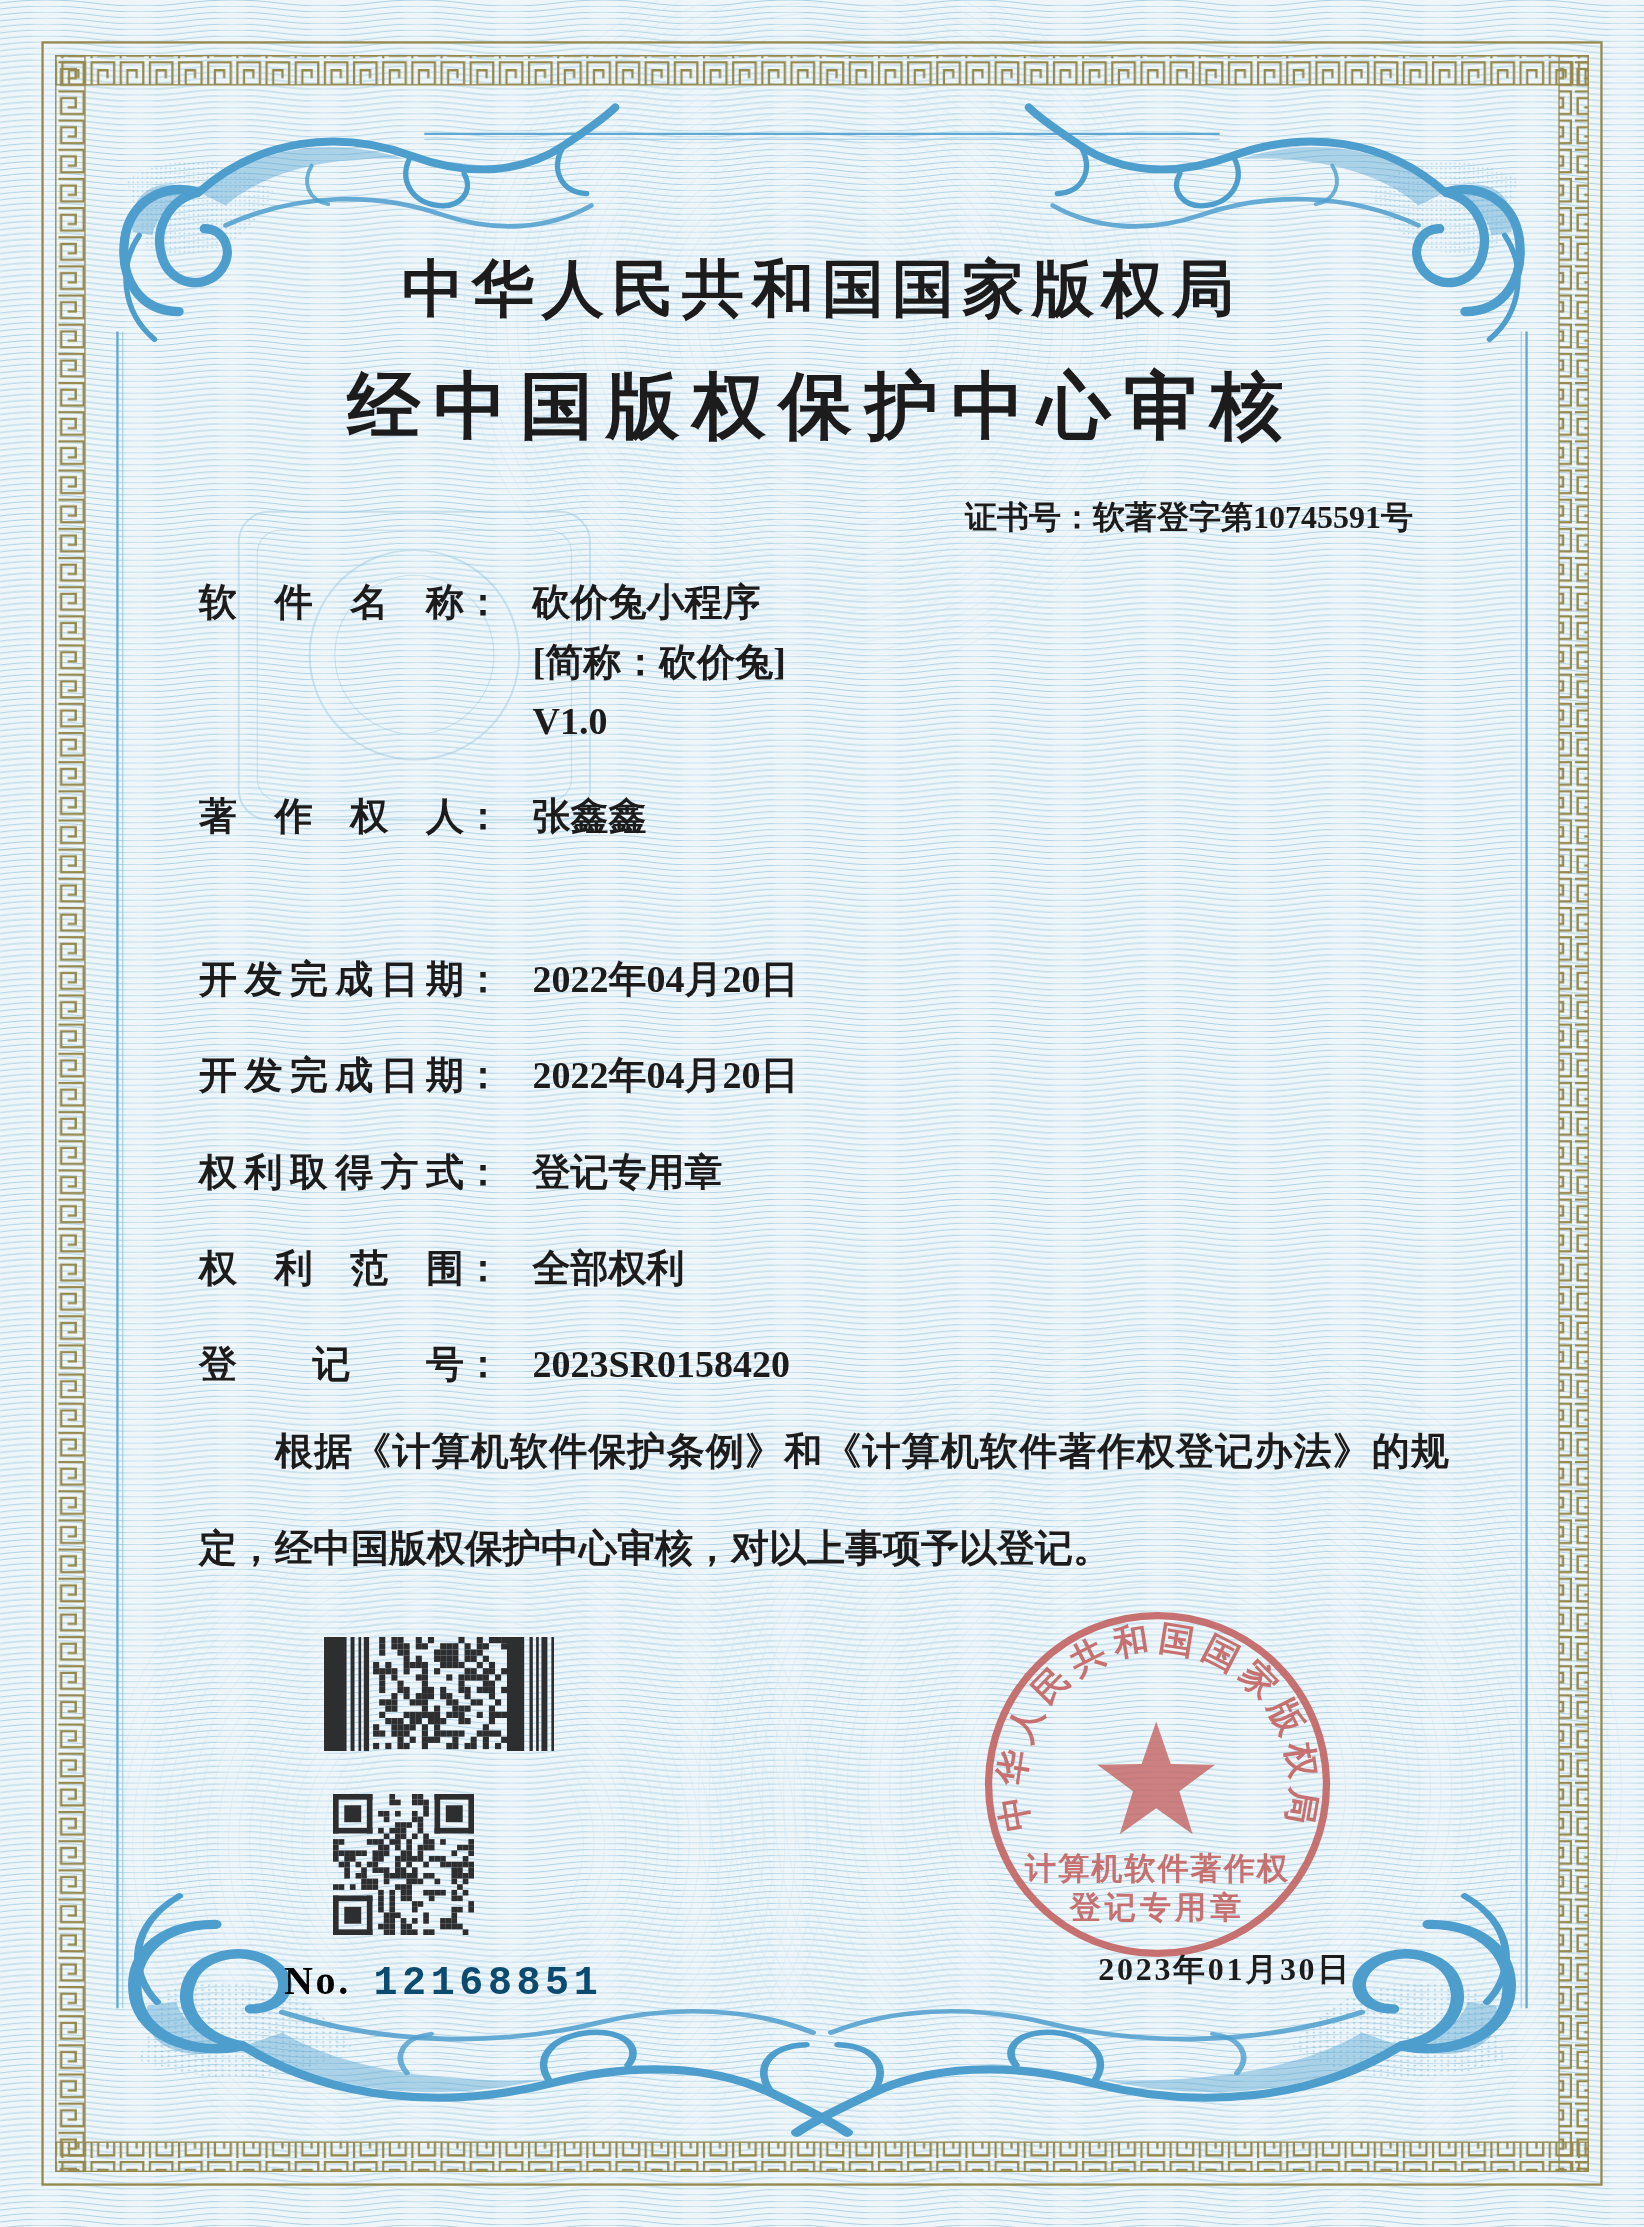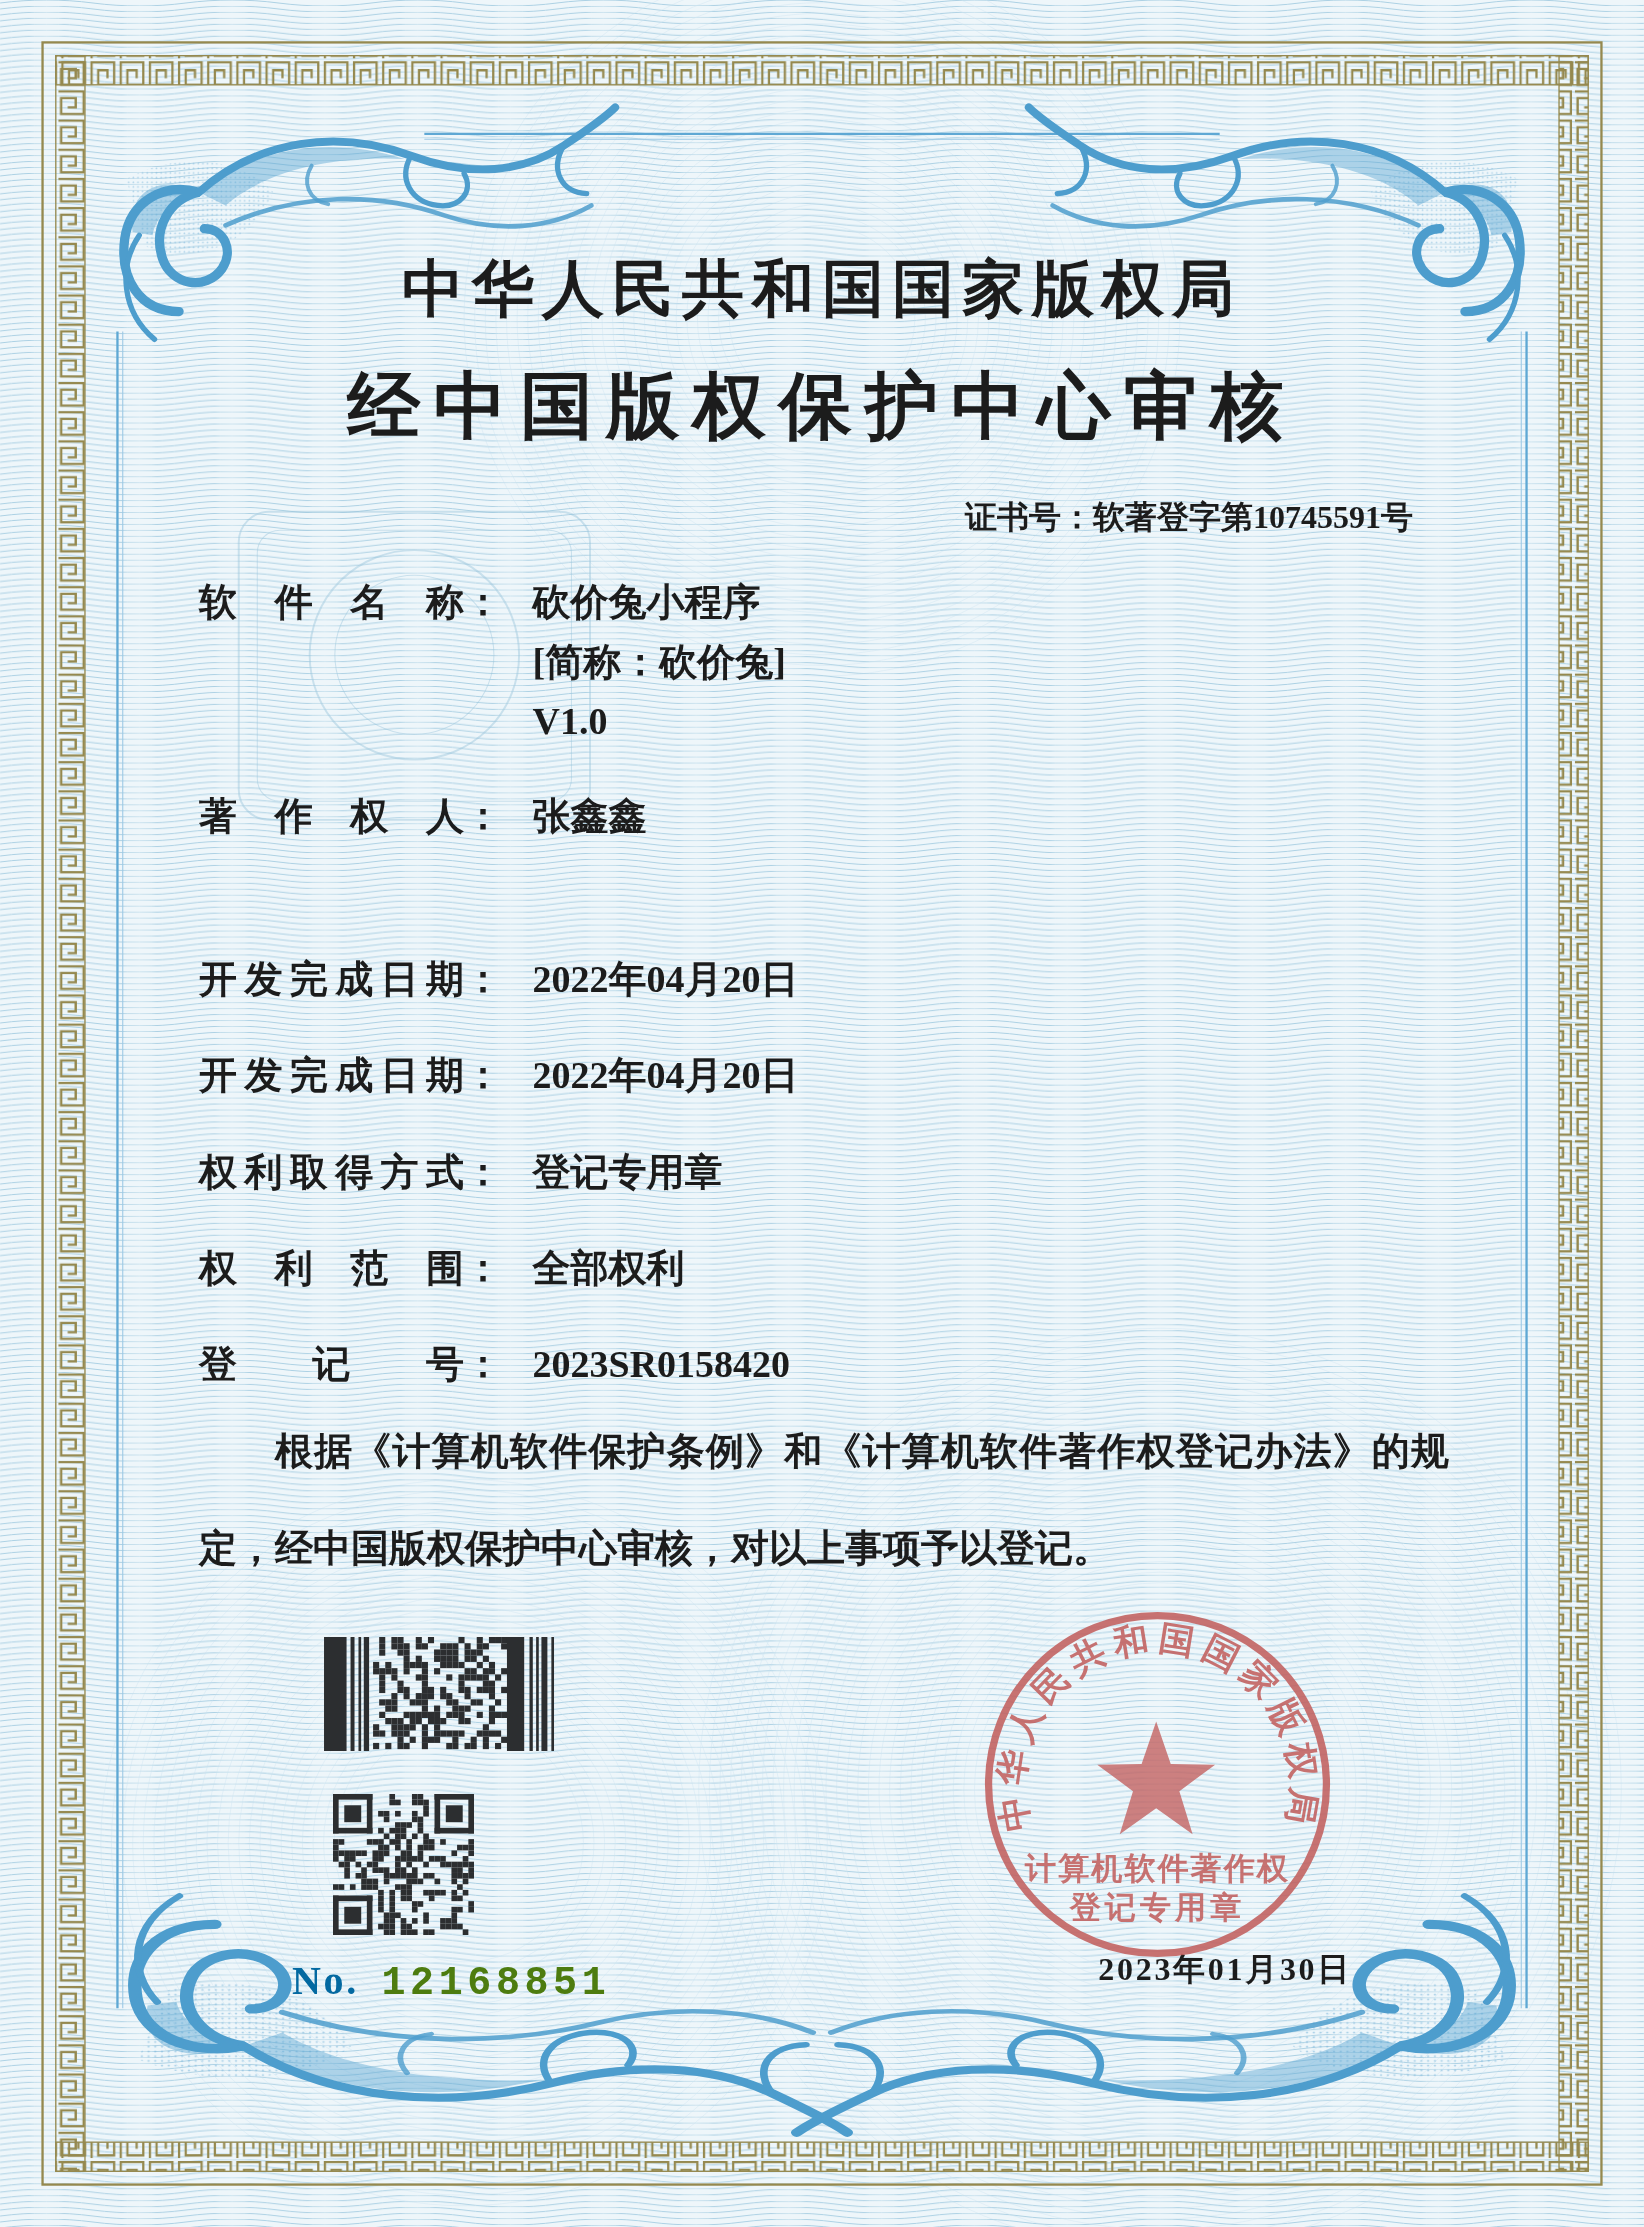--- a/index.html
+++ b/index.html
@@ -25,23 +25,23 @@
   .frow.r0{top:578px;justify-content:flex-end;}
   .frow.r1{top:792px;}
   .frow.r2{top:955px;}
   .frow.r3{top:1051px;}
   .frow.r4{top:1148px;}
   .frow.r5{top:1244px;}
   .frow.r6{top:1340px;}
   .bodytext{top:1403px;left:199px;width:1250px;font-size:38px;font-weight:bold;
             line-height:97px;text-indent:2em;text-align:justify;}
   .serial{top:1957px;left:284px;font-size:40px;font-weight:bold;white-space:nowrap;}
-  .serial .no{color:#0369a1;letter-spacing:2.7px;margin-left:8px;}
+  .serial .no{color:#000000;letter-spacing:2.7px;}
   .serial .num{font-family:"Liberation Mono","DejaVu Sans Mono",monospace;
-               color:#4d7c0f;letter-spacing:4.6px;margin-left:22.5px;font-weight:bold;}
+               color:#0c4a6e;letter-spacing:4.6px;margin-left:22.5px;font-weight:bold;}
   .issue-date{top:1948px;left:961px;width:391px;text-align:right;
               font-size:32px;font-weight:bold;letter-spacing:2.7px;}
   #barcode{position:absolute;left:324px;top:1637px;z-index:2;}
   #qrcode{position:absolute;left:333px;top:1794px;z-index:2;}
   #seal{position:absolute;left:975px;top:1601px;z-index:3;opacity:.88;}
   .seal-line{font-weight:bold;}
 </style>
 </head>
 <body>
 

